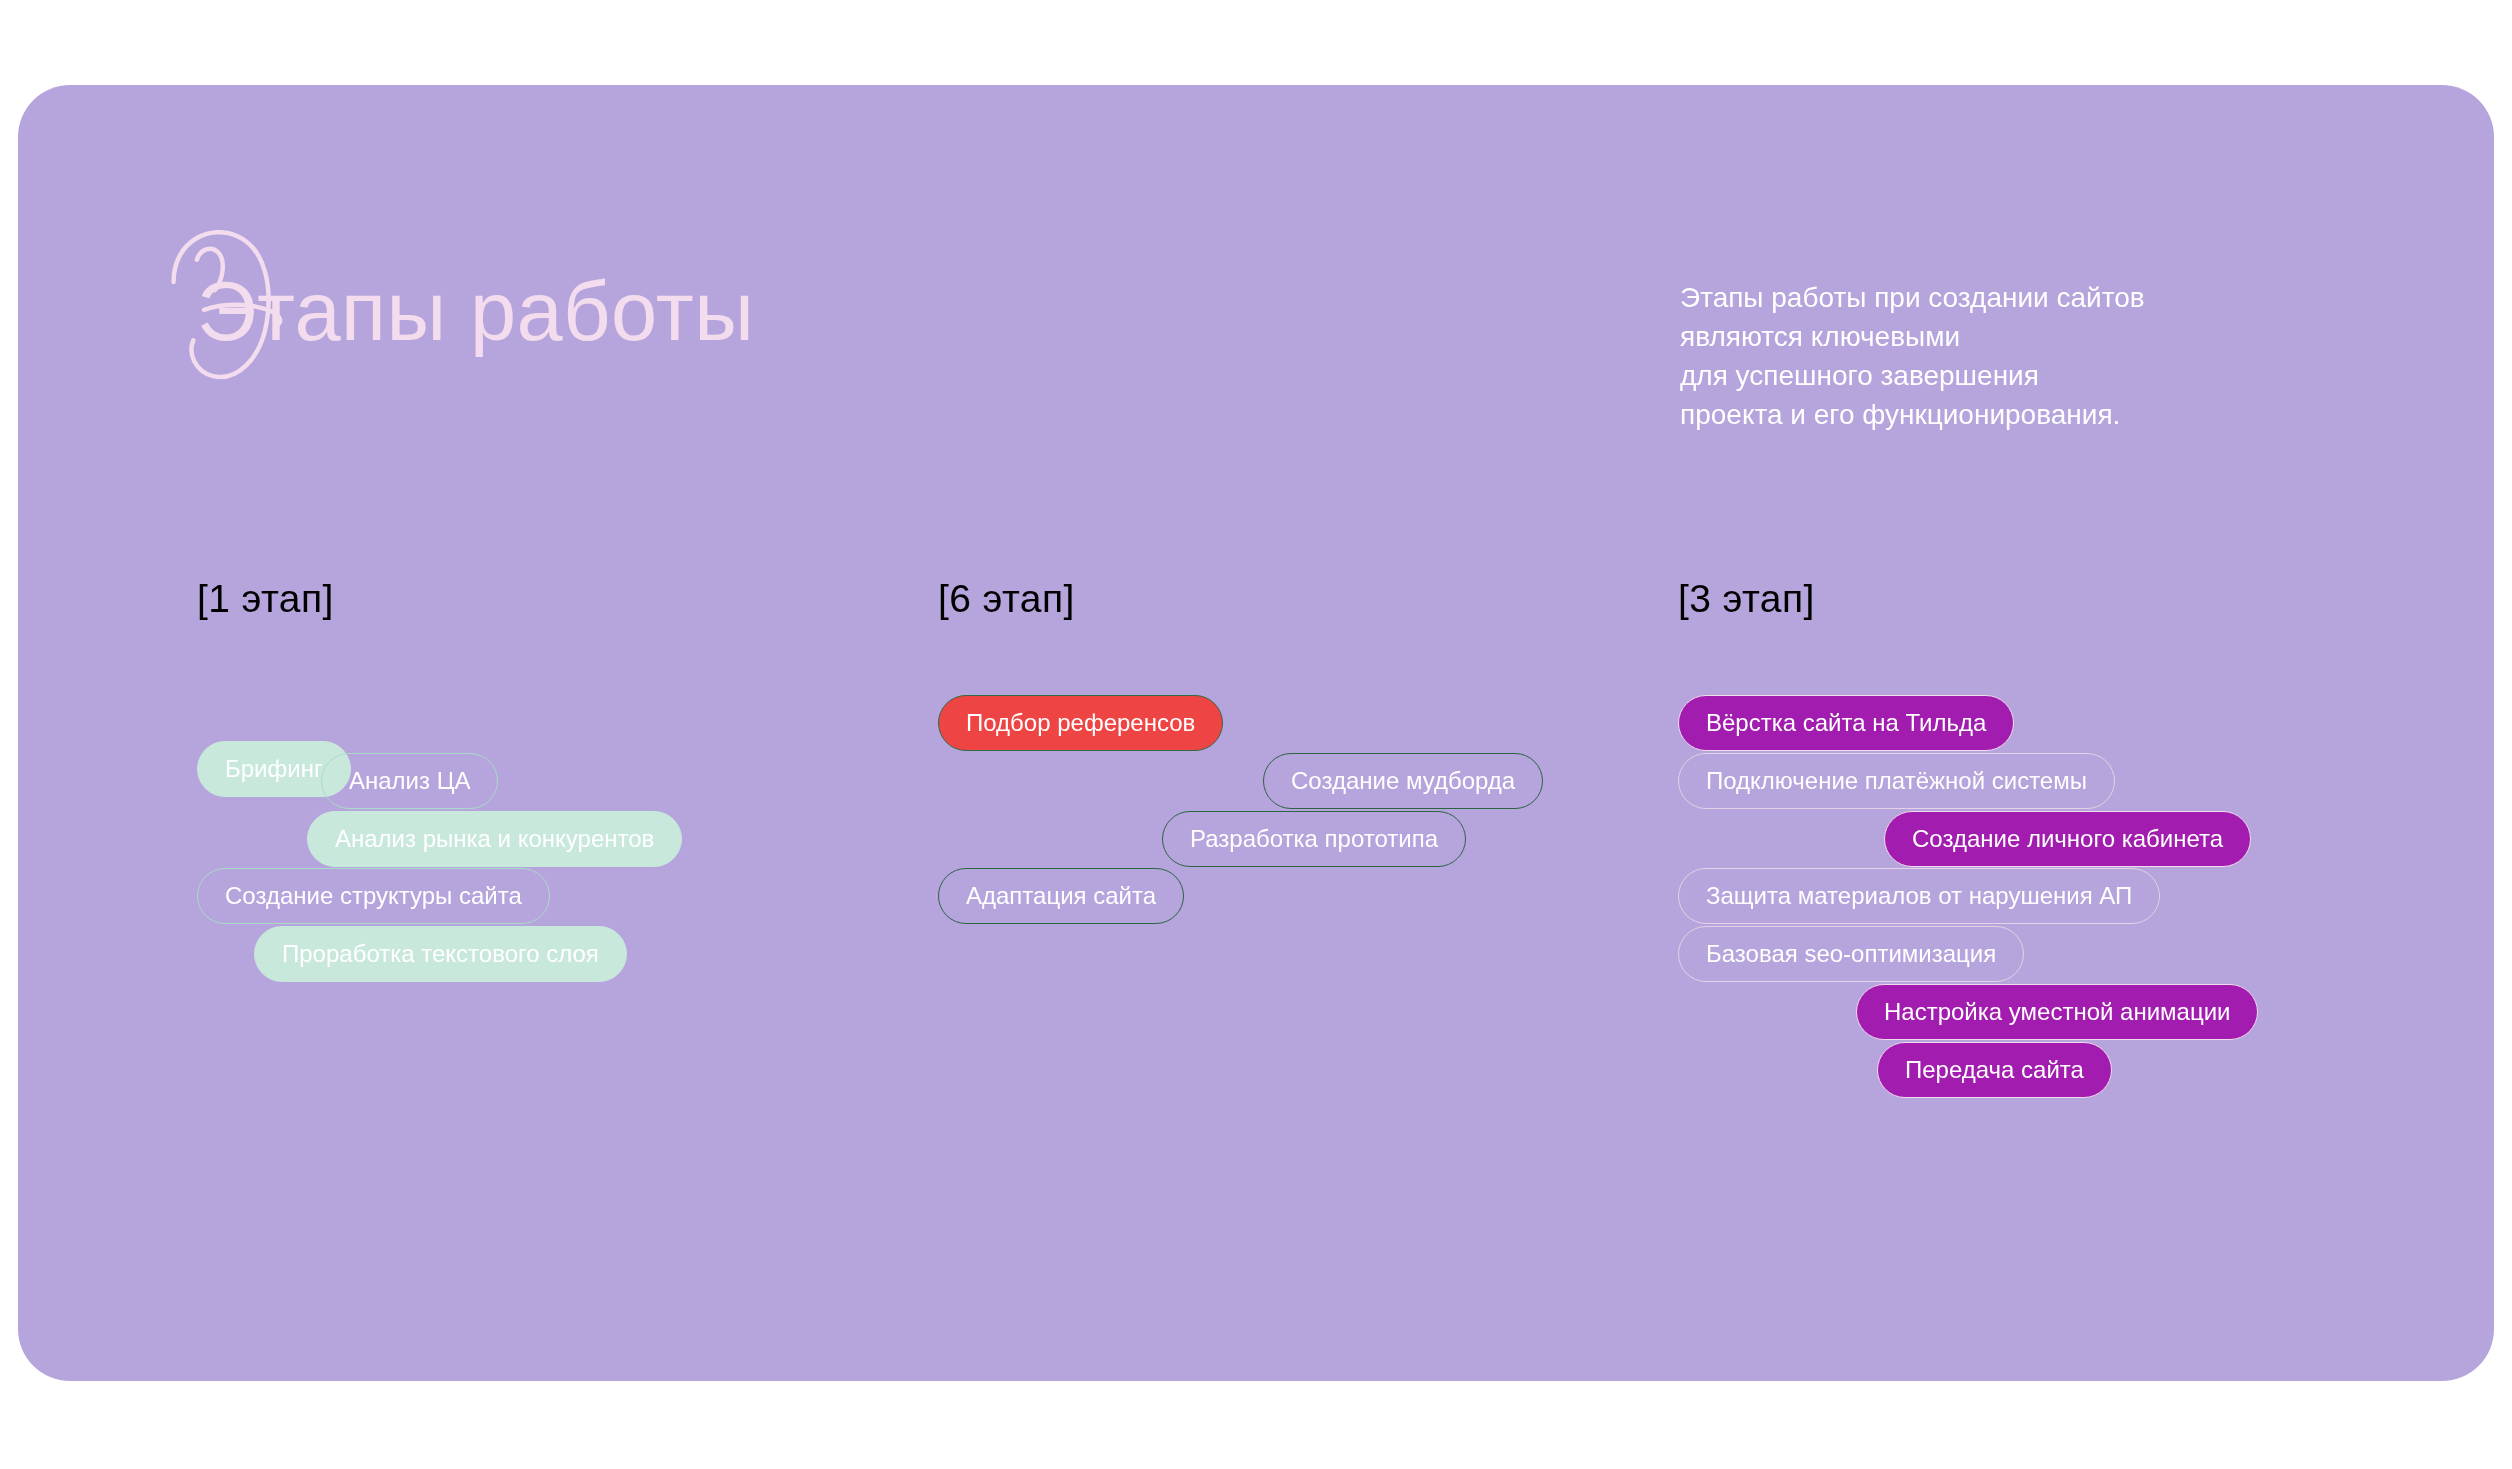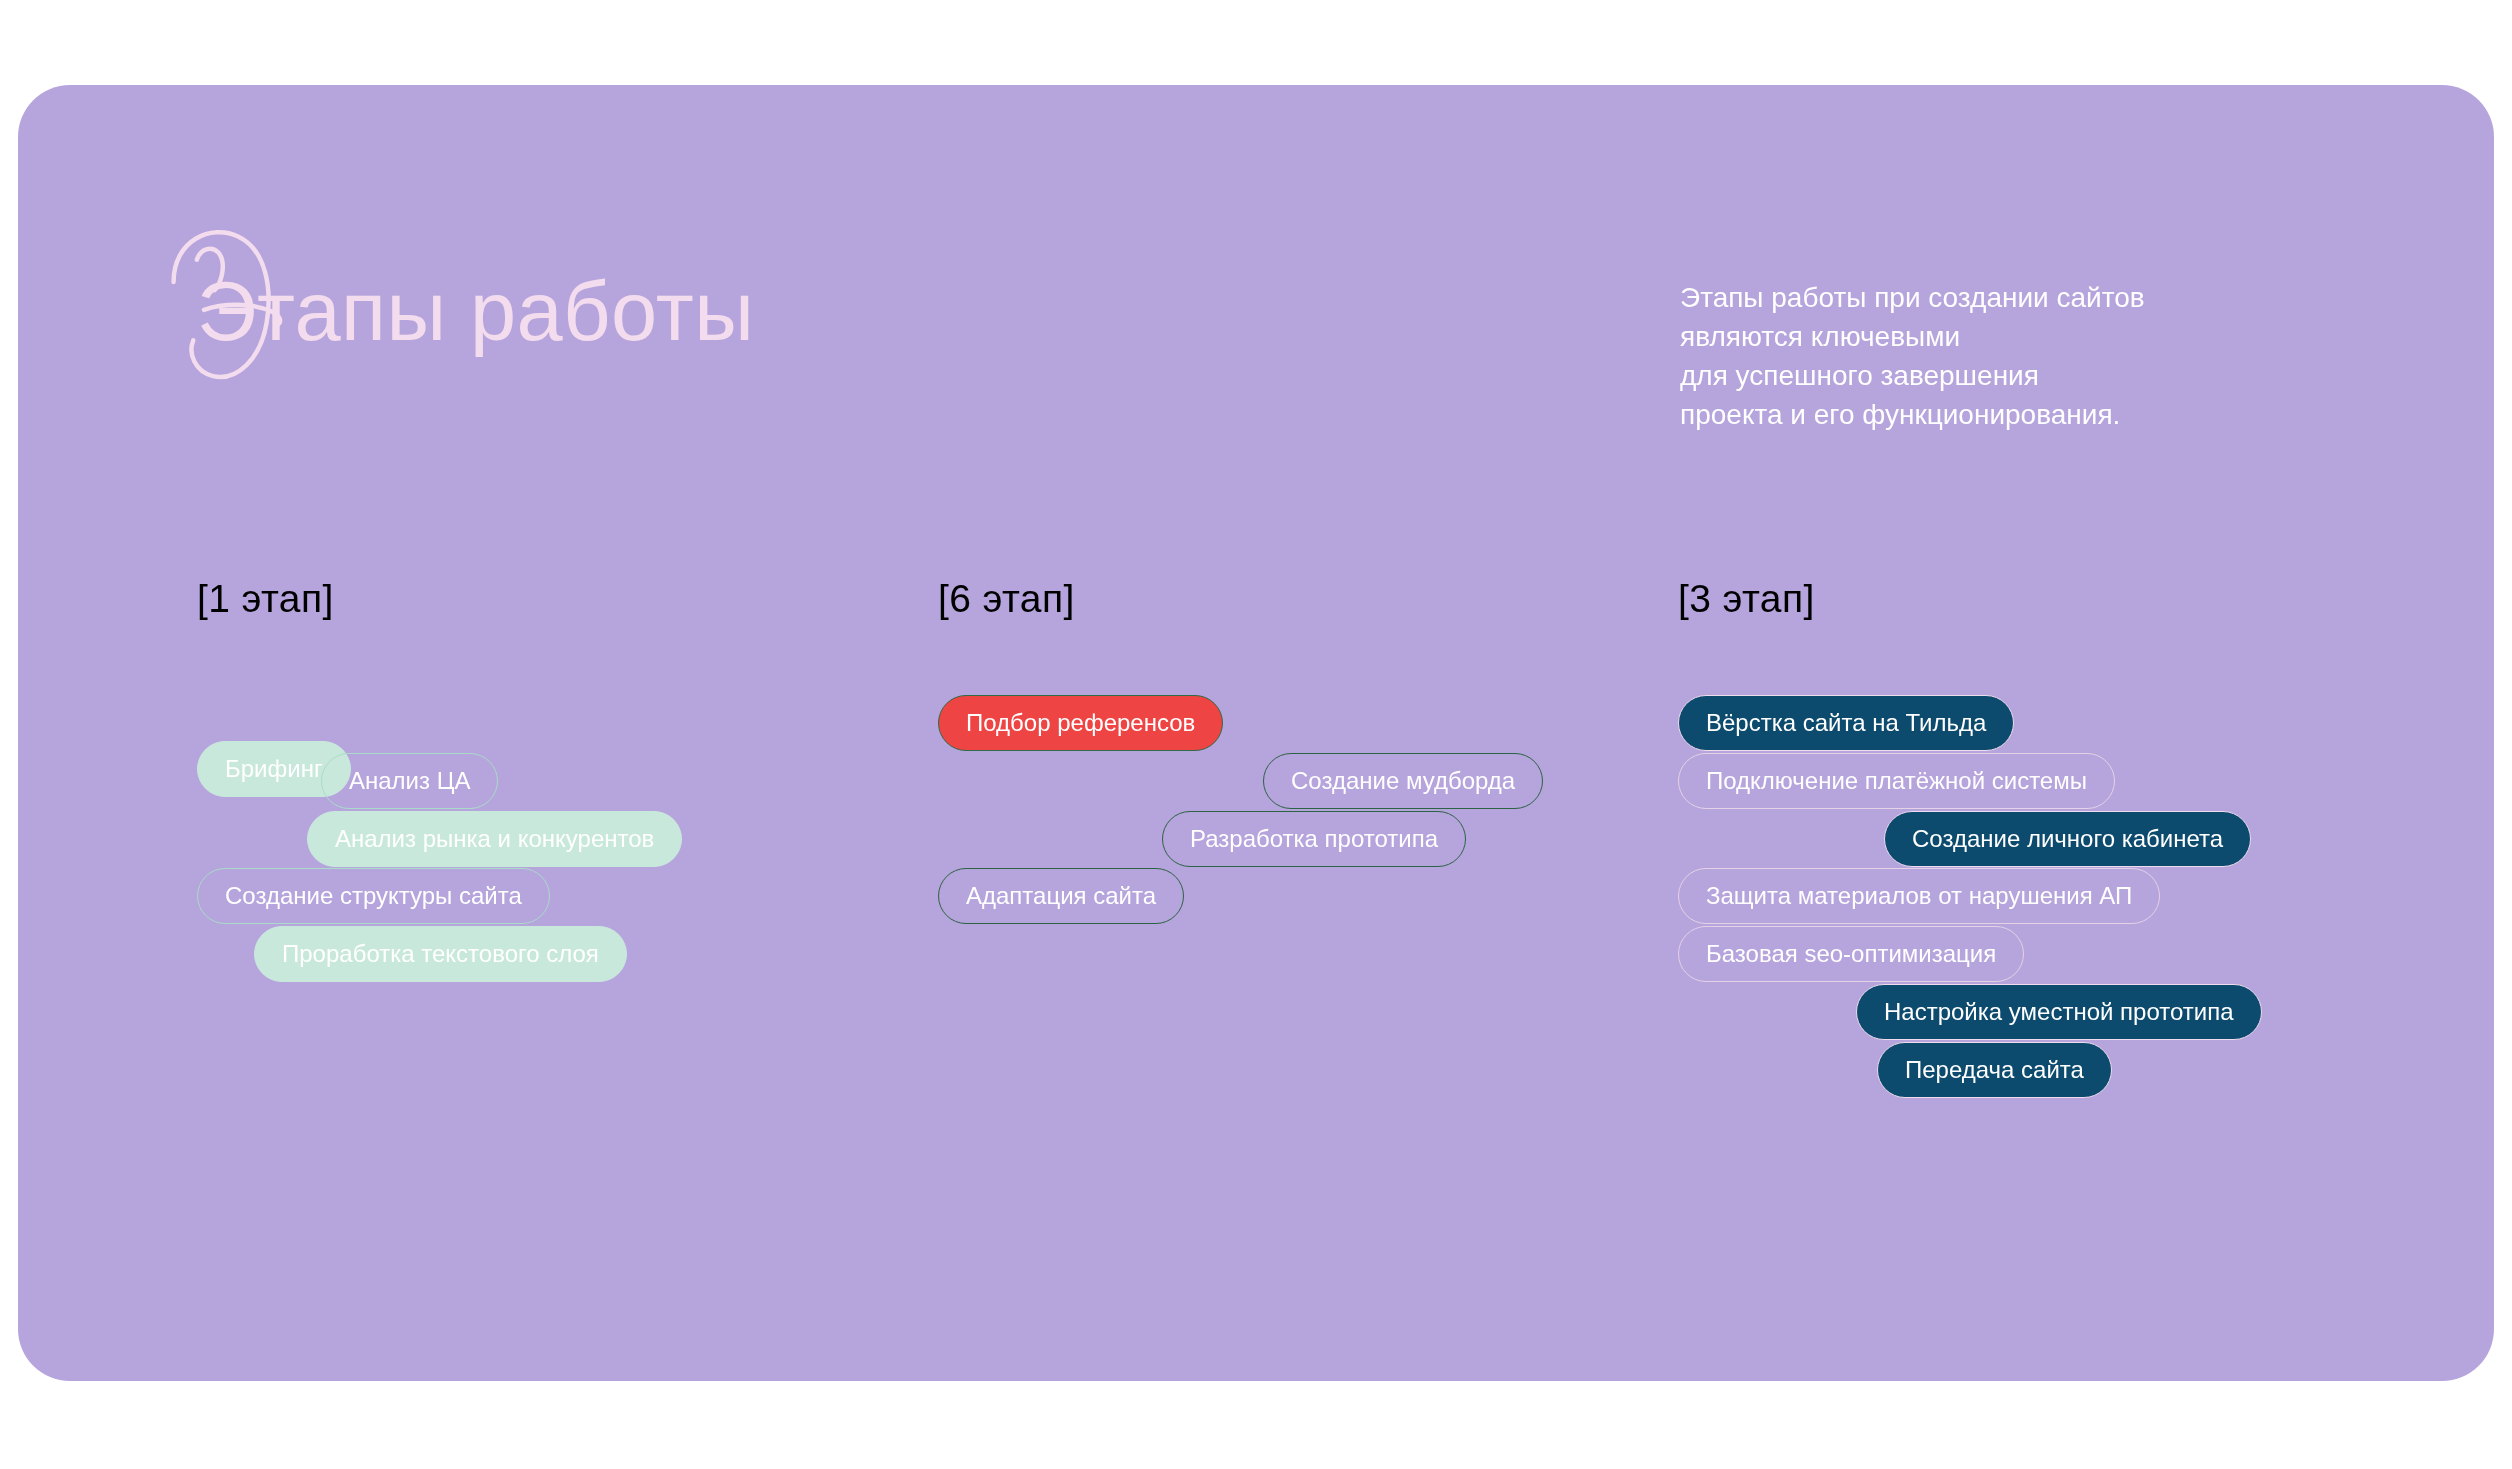--- a/index.html
+++ b/index.html
@@ -115,21 +115,21 @@
     height: 56px;
     margin-bottom: 1.8px;
   }
   .pill-row .pill { position: absolute; top: 0; }
 
   
   .v-mint-fill   { background: #c9e8dc; border-color: #c9e8dc; }
   .v-mint-out    { background: transparent; border-color: #a9dcc8; }
   .v-green-fill  { background: #ef4444; border-color: #2e6b47; }
   .v-green-out   { background: transparent; border-color: #2b6343; }
-  .v-pink-fill   { background: #0c4a6e; border-color: #f1dced; }
+  .v-pink-fill   { background: #a21caf; border-color: #f1dced; }
   .v-pink-out    { background: transparent; border-color: #e6d2e6; }
 </style>
 </head>
 <body>
 
 <div class="stage">
   <div class="card">
 
     <div class="title-wrap">
       <svg class="title-script" viewBox="0 0 240 230">
@@ -200,21 +200,21 @@
           <div class="pill-row">
             <div class="pill v-pink-fill" style="left: 206px;">Создание личного кабинета</div>
           </div>
           <div class="pill-row">
             <div class="pill v-pink-out" style="left: 0px;">Защита материалов от нарушения АП</div>
           </div>
           <div class="pill-row">
             <div class="pill v-pink-out" style="left: 0px;">Базовая seo-оптимизация</div>
           </div>
           <div class="pill-row">
-            <div class="pill v-pink-fill" style="left: 178px;">Настройка уместной прототипа</div>
+            <div class="pill v-pink-fill" style="left: 178px;">Настройка уместной анимации</div>
           </div>
           <div class="pill-row">
             <div class="pill v-pink-fill" style="left: 199px;">Передача сайта</div>
           </div>
         </div>
     </div>
 
   </div>
 </div>
 

